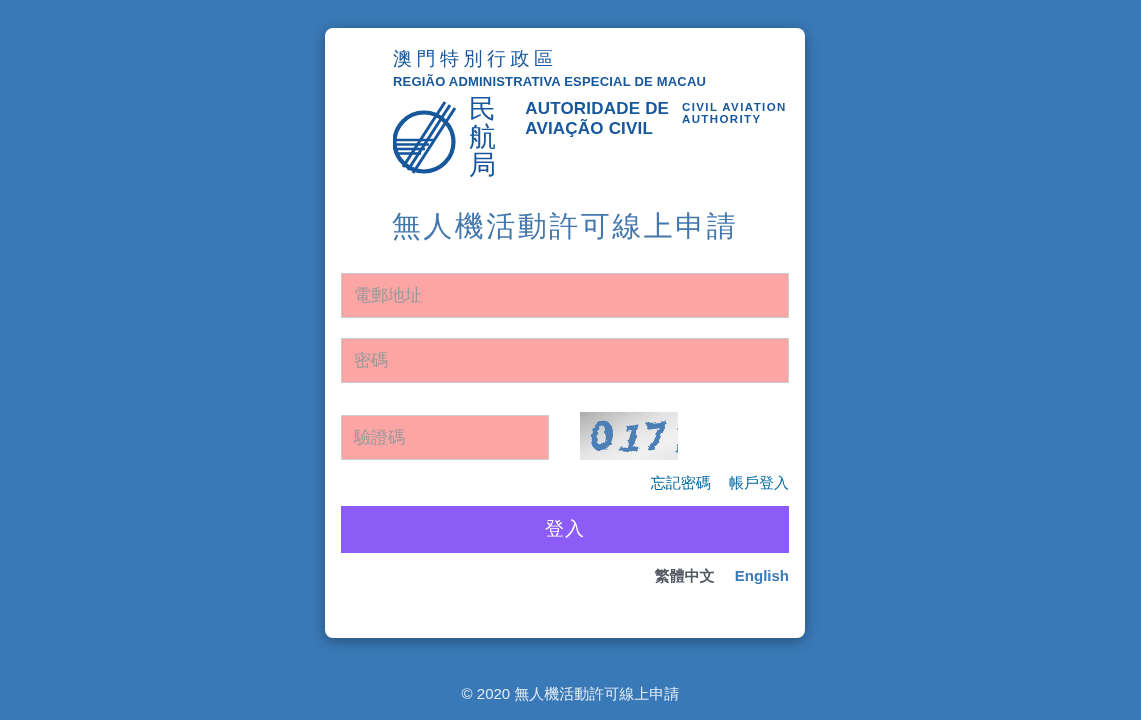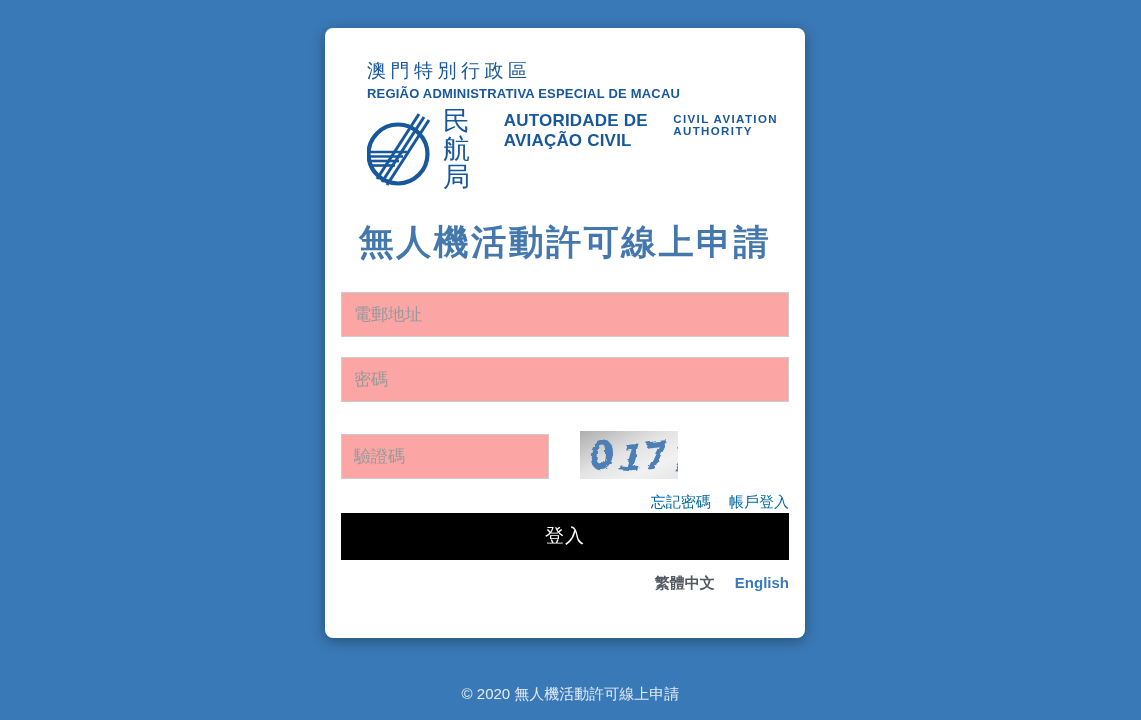--- a/index.html
+++ b/index.html
@@ -18,40 +18,40 @@
   .card {
     position: absolute;
     left: 325px; top: 28px;
     width: 480px; height: 610px;
     background: #ffffff;
     border-radius: 8px;
     box-shadow: 0 3px 14px rgba(0,0,0,0.35);
     padding: 0 16px;
   }
   
-  .logo-block { padding-top: 32px; margin-left: 26px; color: #17579c; }
+  .logo-block { padding-top: 20px; margin-left: 52px; color: #17579c; }
   .region-zh {
     font-size: 19px; letter-spacing: 4.5px; line-height: 1.2;
     color: #17579c; font-weight: 500;
   }
   .region-pt {
     font-size: 13px; font-weight: bold; margin-top: 3px; letter-spacing: 0.2px;
   }
   .emblem-row { margin-top: 6px; display: flex; align-items: center; }
   .emblem { width: 66px; height: 76px; flex: 0 0 auto; }
   .emblem-text { margin-left: 10px; display: flex; flex-direction: row; justify-content: center; }
   .authority-zh { font-size: 27px; letter-spacing: 6px; line-height: 1.05; font-weight: 500; }
   .authority-pt { font-size: 17px; font-weight: bold; margin-top: 4px; letter-spacing: 0.2px; }
   .authority-en { font-size: 11.5px; font-weight: bold; margin-top: 6px; letter-spacing: 1.4px; }
   
   .main-title {
     margin-top: 27px; text-align: center;
     font-family: "DejaVu Serif", "Liberation Serif", serif;
-    font-size: 35px; letter-spacing: 2.5px;
-    color: #4478ad; font-weight: bold;
+    font-size: 29px; letter-spacing: 2.5px;
+    color: #4478ad; font-weight: normal;
   }
   .sub-title {
     margin-top: 13px; text-align: center;
     font-family: "DejaVu Serif", "Liberation Serif", serif;
     font-size: 29px; letter-spacing: 2.5px;
     color: #4478ad; font-weight: bold;
   }
   
   .text-input {
     display: block; width: 100%; height: 45px;
@@ -64,22 +64,22 @@
   .text-input::placeholder { color: #999999; opacity: 1; }
   .input-email { margin-top: 26px; }
   .input-password { margin-top: 20px; }
   .captcha-row { margin-top: 29px; display: flex; align-items: flex-end; }
   .input-captcha { width: 208px; margin-top: 0; }
   .captcha-img { width: 98px; height: 48px; margin-left: 31px; display: block; cursor: pointer; }
   .links-row { margin-top: 14px; text-align: right; font-size: 15px; }
   .links-row a { color: #0369a1; text-decoration: none; }
   .link-register { margin-left: 14px; }
   .login-button {
-    margin-top: 1px; display: block; width: 100%; height: 47px;
-    background: #000000; border: none; cursor: pointer;
+    margin-top: 13px; display: block; width: 100%; height: 47px;
+    background: #8b5cf6; border: none; cursor: pointer;
     color: #ffffff;
     font-family: "DejaVu Serif", "Liberation Serif", serif;
     font-size: 19px; letter-spacing: 1px;
   }
   .lang-row { margin-top: 14px; text-align: right; font-size: 15px; font-weight: bold; }
   .lang-current { color: #525a61; text-decoration: none; }
   .lang-english { color: #3a7ab8; text-decoration: none; margin-left: 16px; }
   
   .footer {
     position: absolute; left: 0; right: 0; bottom: 16px;

